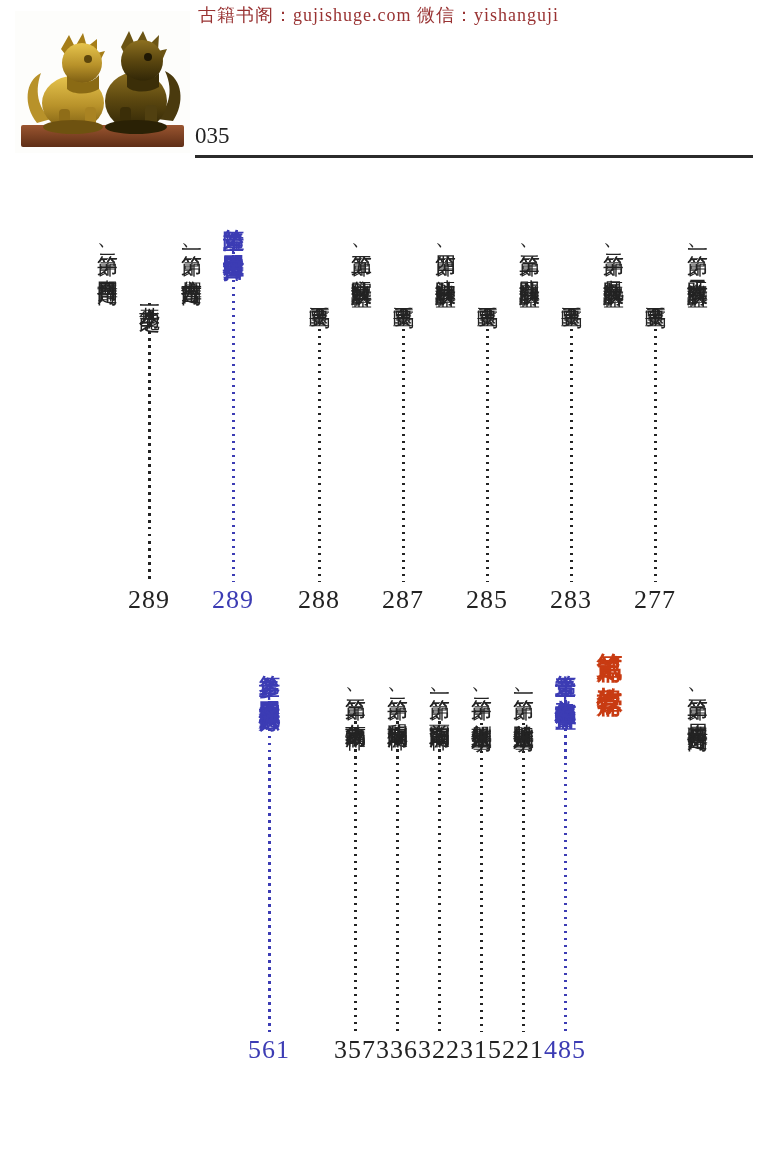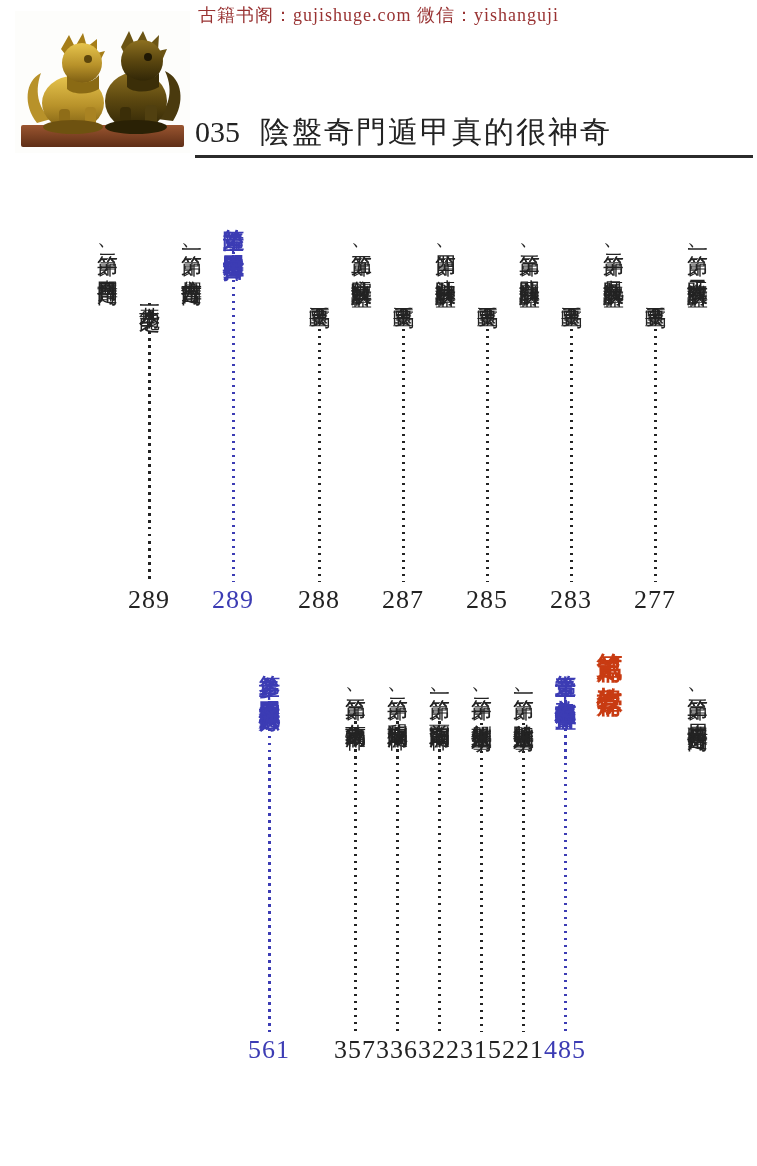--- a/index.html
+++ b/index.html
@@ -25,21 +25,21 @@
   .masthead{position:relative;height:150px;}
   .statue{
     position:absolute;left:15px;top:-14px;width:175px;height:142px;
   }
   .title-block{
     position:absolute;left:195px;right:4px;top:0;height:133px;
     display:flex;flex-direction:column;justify-content:flex-end;
   }
   .title-line{
     display:flex;align-items:flex-start;gap:20px;
-    font-size:30px;line-height:1.1;
+    font-size:23px;line-height:1.1;
   }
   .book-title{letter-spacing:2px;}
   .header-rule{height:3px;background:#2b2b2b;margin-top:7px;}
   
   .toc{margin-top:37px;margin-left:78px;width:640px;}
   .toc-section{
     display:flex;flex-direction:row-reverse;justify-content:flex-start;
   }
   .sec-0{height:401px;--ind-chapter:26px;--ind-main:26px;--ind-sub:78px;margin-bottom:19px;}
   .sec-0 .line--chapter{padding-top:0;}
@@ -115,21 +115,20 @@
       <circle cx="133" cy="46" r="4" fill="#1f1804"></circle>
       <path d="M112,62 C120,72 136,72 144,62 L144,76 C134,82 118,82 112,76 Z" fill="#3b2e08"></path>
       <rect x="130" y="94" width="12" height="24" rx="4" fill="#514010"></rect>
       <rect x="105" y="96" width="11" height="22" rx="4" fill="#3b2e08"></rect>
       <ellipse cx="121" cy="116" rx="31" ry="7" fill="#2a2105"></ellipse>
     </svg>
   </div>
   <div class="title-block">
     <div class="title-line">
       <span>035</span>
-      <span class="book-title">陰盤奇門遁甲真的很神奇</span>
     </div>
     <div class="header-rule"></div>
   </div>
 </div>
 
 <div class="toc">
   <div class="toc-section sec-0">
       <div class="entry">
         <div class="line line--main">
           <span class="vt">第一節、天干旺衰訣對解盤</span>

